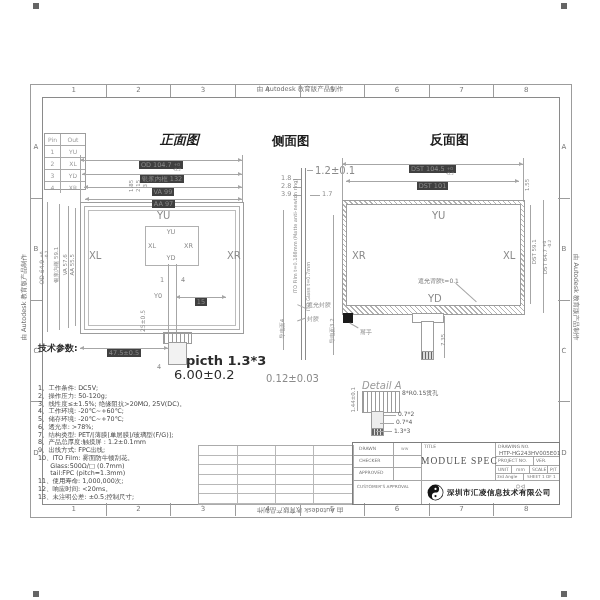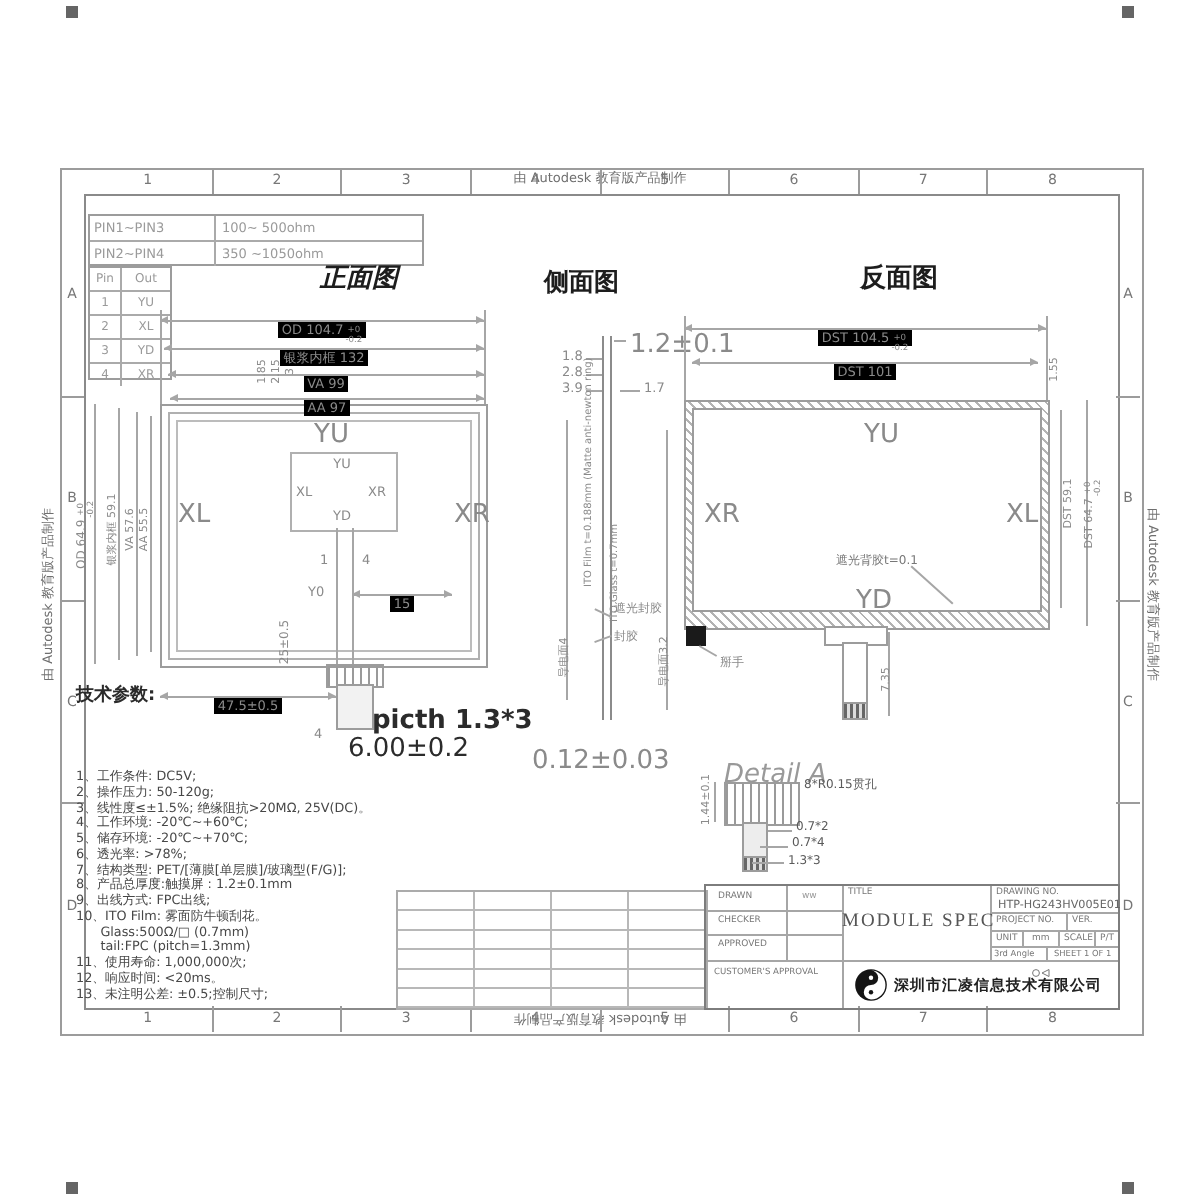--- a/index.html
+++ b/index.html
@@ -1,31 +1,31 @@
 <!DOCTYPE html>
 <html><head>
 <meta charset="utf-8">
 <style>
   html,body{margin:0;padding:0;background:#fff;}
   #sheet{position:relative;width:600px;height:600px;background:#ffffff;
          font-family:"DejaVu Sans",sans-serif;overflow:hidden;}
-  .t{position:absolute;white-space:nowrap;line-height:1;color:#8a8a8a;font-size:13px;}
+  .t{position:absolute;white-space:nowrap;line-height:1;color:#8a8a8a;font-size:10px;}
   .dk{color:#2b2b2b;}
   .md{color:#5a5a5a;}
   .box{position:absolute;border:1px solid #9c9c9c;}
   .hline{position:absolute;border-top:1px solid #a6a6a6;}
   .vline{position:absolute;border-left:1px solid #a6a6a6;}
   .vlab{text-align:center;transform:rotate(-90deg);}
   .rot180{transform:rotate(180deg);}
   .rot90{transform:rotate(90deg);}
   .dimrow{position:absolute;text-align:center;height:12px;}
   .dimrow .ln{position:absolute;left:0;right:0;top:8px;border-top:1px solid #a6a6a6;}
   .dimrow .ln::before{content:"";position:absolute;left:0;top:-3px;border-top:2.5px solid transparent;border-bottom:2.5px solid transparent;border-right:4px solid #a6a6a6;}
   .dimrow .ln::after{content:"";position:absolute;right:0;top:-3px;border-top:2.5px solid transparent;border-bottom:2.5px solid transparent;border-left:4px solid #a6a6a6;}
-  .dimrow .lb{position:relative;z-index:2;background:#000000;padding:0 2px;font-size:6.5px;color:#8a8a8a;}
+  .dimrow .lb{position:relative;z-index:2;background:#404040;padding:0 2px;font-size:6.5px;color:#8a8a8a;}
   .tol{display:inline-flex;flex-direction:column;font-size:4.3px;line-height:1.15;vertical-align:1px;margin-left:1px;}
   .tol i{font-style:normal;}
   .hatch{background:repeating-linear-gradient(45deg,#b3b3b3 0,#b3b3b3 1px,transparent 1px,transparent 3.5px);}
   .teeth{background:repeating-linear-gradient(90deg,#9a9a9a 0,#9a9a9a 1px,transparent 1px,transparent 4px);}
   .darkteeth{background:repeating-linear-gradient(90deg,#666 0,#666 1.5px,#ddd 1.5px,#ddd 3px);}
   .viewtitle{font-size:13px;font-weight:bold;color:#1d1d1d;}
   .band{position:absolute;display:flex;}
   .band>div{flex:1;text-align:center;font-size:7px;color:#777;border-left:1px solid #9c9c9c;}
   .band>div:first-child{border-left:none;}
   .band.h>div{line-height:13px;}
@@ -90,30 +90,20 @@
       <div>C</div>
       <div>D</div>
     </div>
   <div class="band v" style="left:558px;top:97px;width:12px;height:406px;">
       <div>A</div>
       <div>B</div>
       <div>C</div>
       <div>D</div>
     </div>
 
-  <div class="box" style="left:44px;top:107px;width:166px;height:24px;">
-    <div class="trow">
-        <div class="c1">PIN1~PIN3</div>
-        <div class="c2">100~ 500ohm</div>
-      </div>
-    <div class="trow">
-        <div class="c1">PIN2~PIN4</div>
-        <div class="c2">350 ~1050ohm</div>
-      </div>
-  </div>
 
   <div class="box" style="left:44px;top:133px;width:40px;height:55px;">
     <div class="prow">
         <div class="c1">Pin</div>
         <div class="c2">Out</div>
       </div>
     <div class="prow">
         <div class="c1">1</div>
         <div class="c2">YU</div>
       </div>

